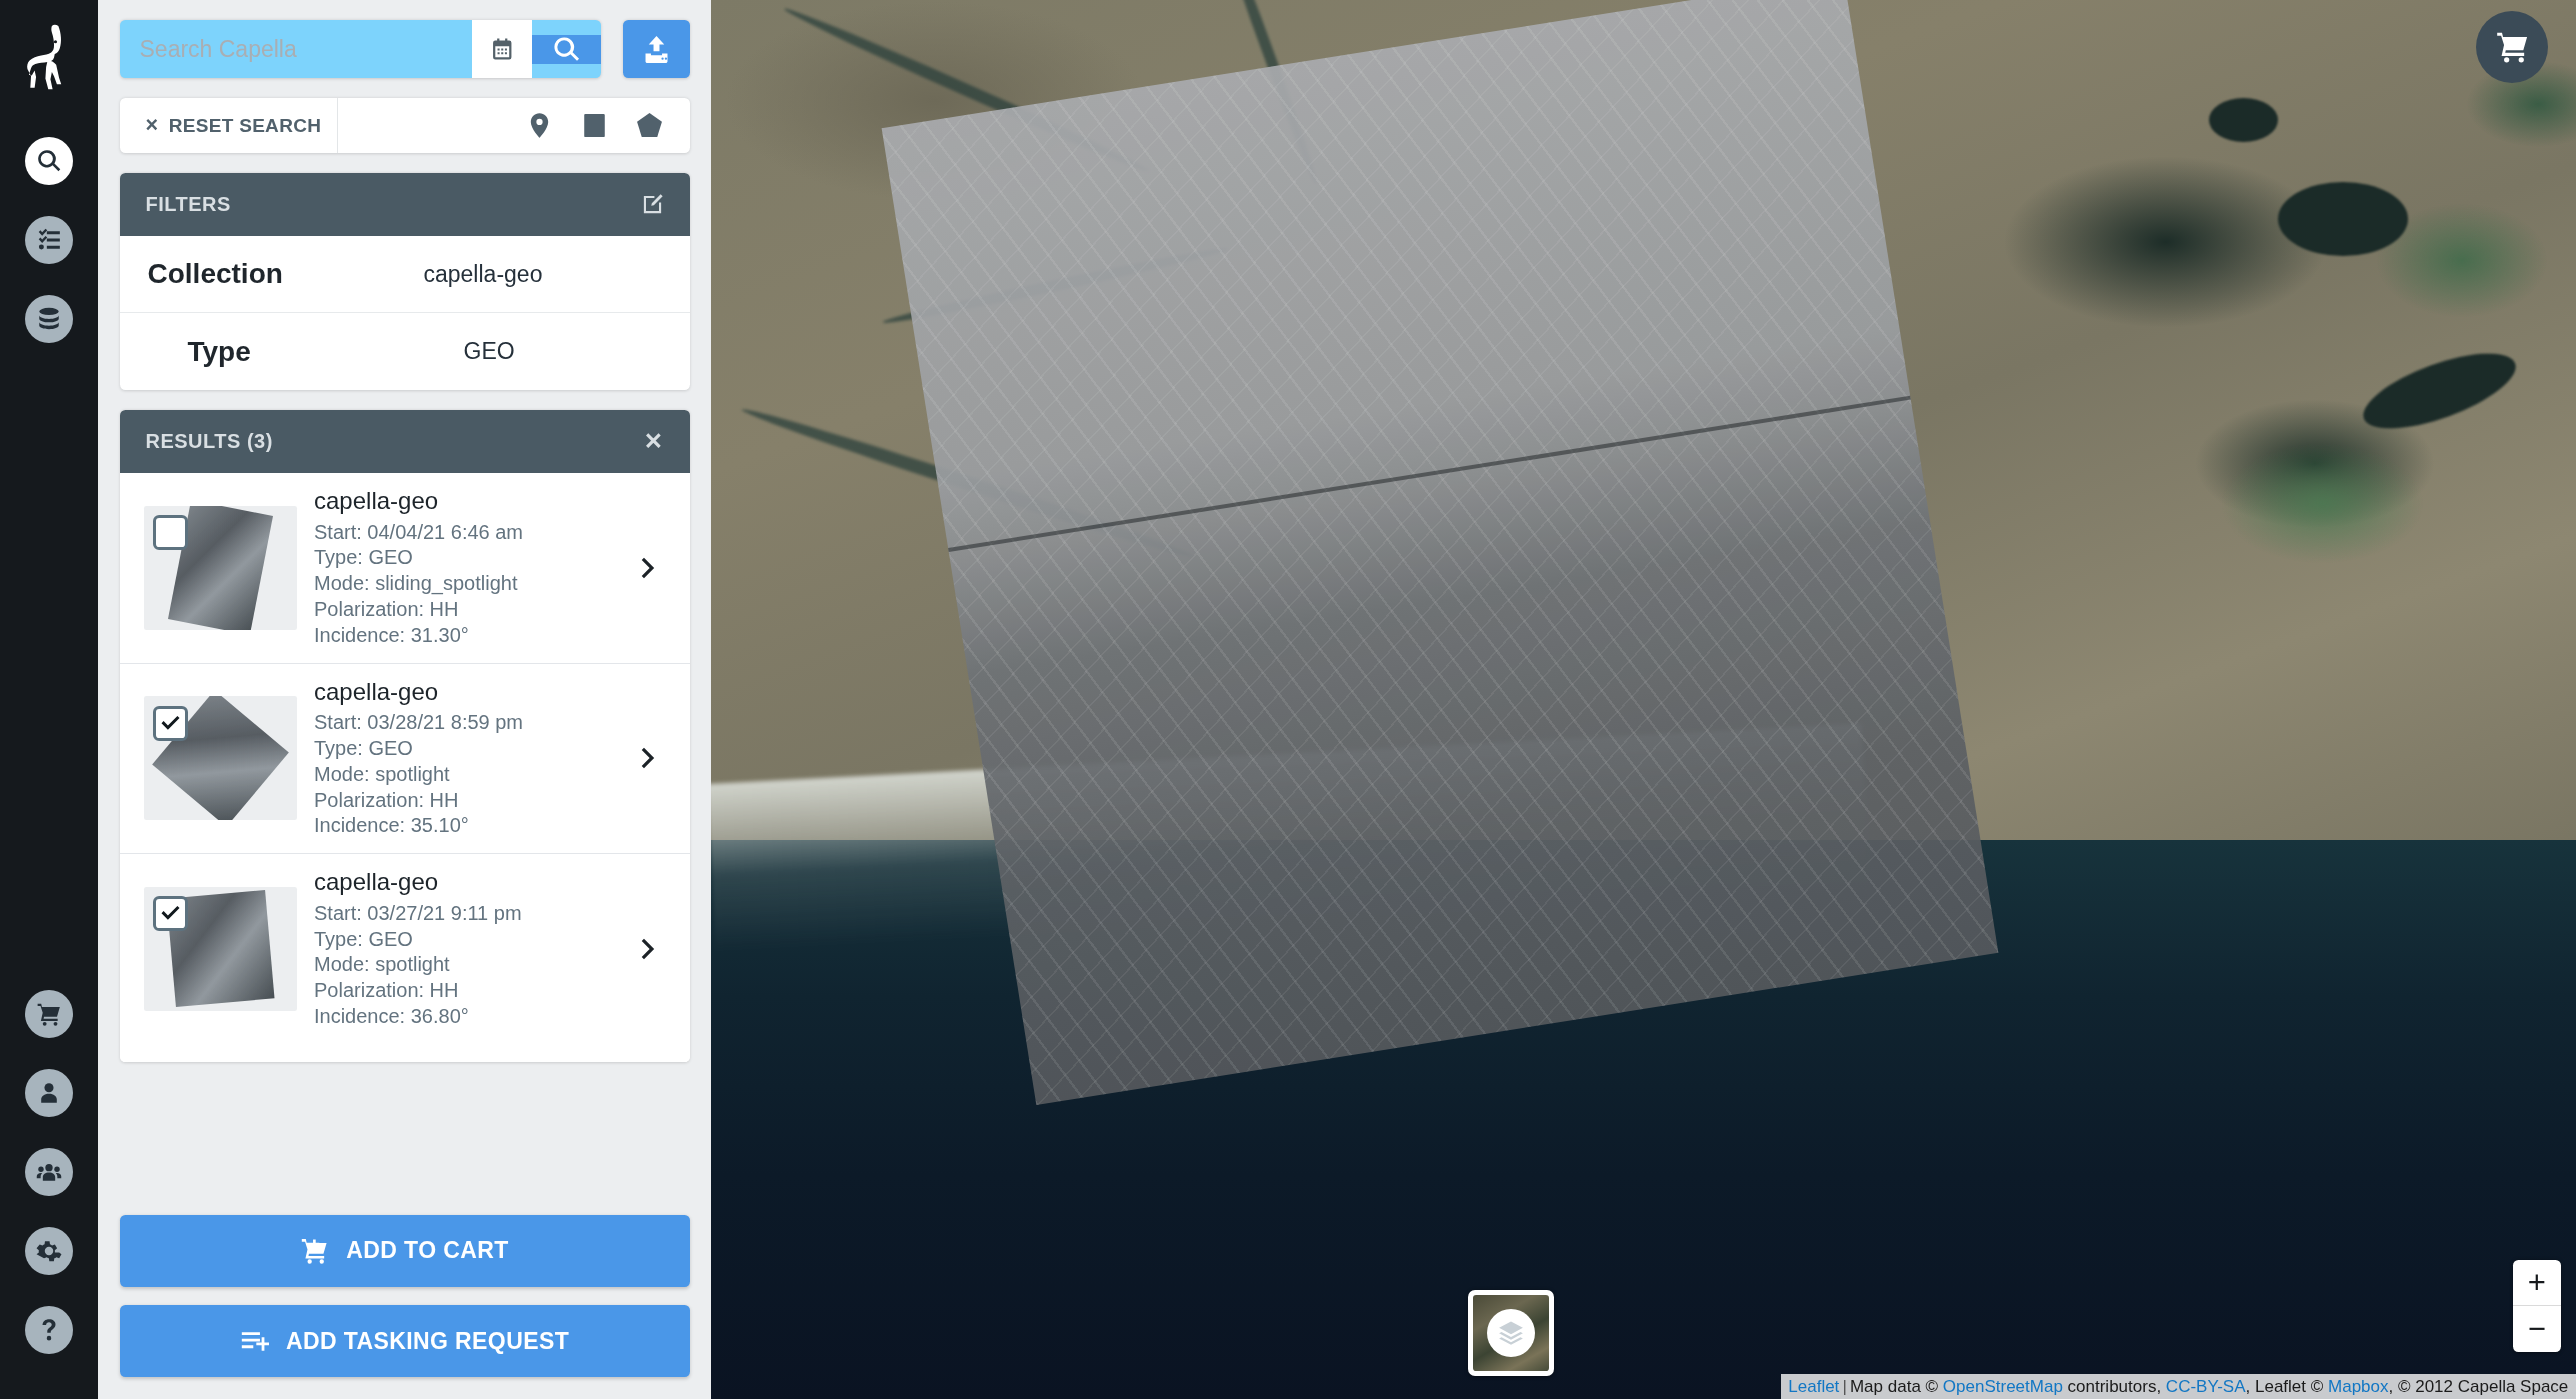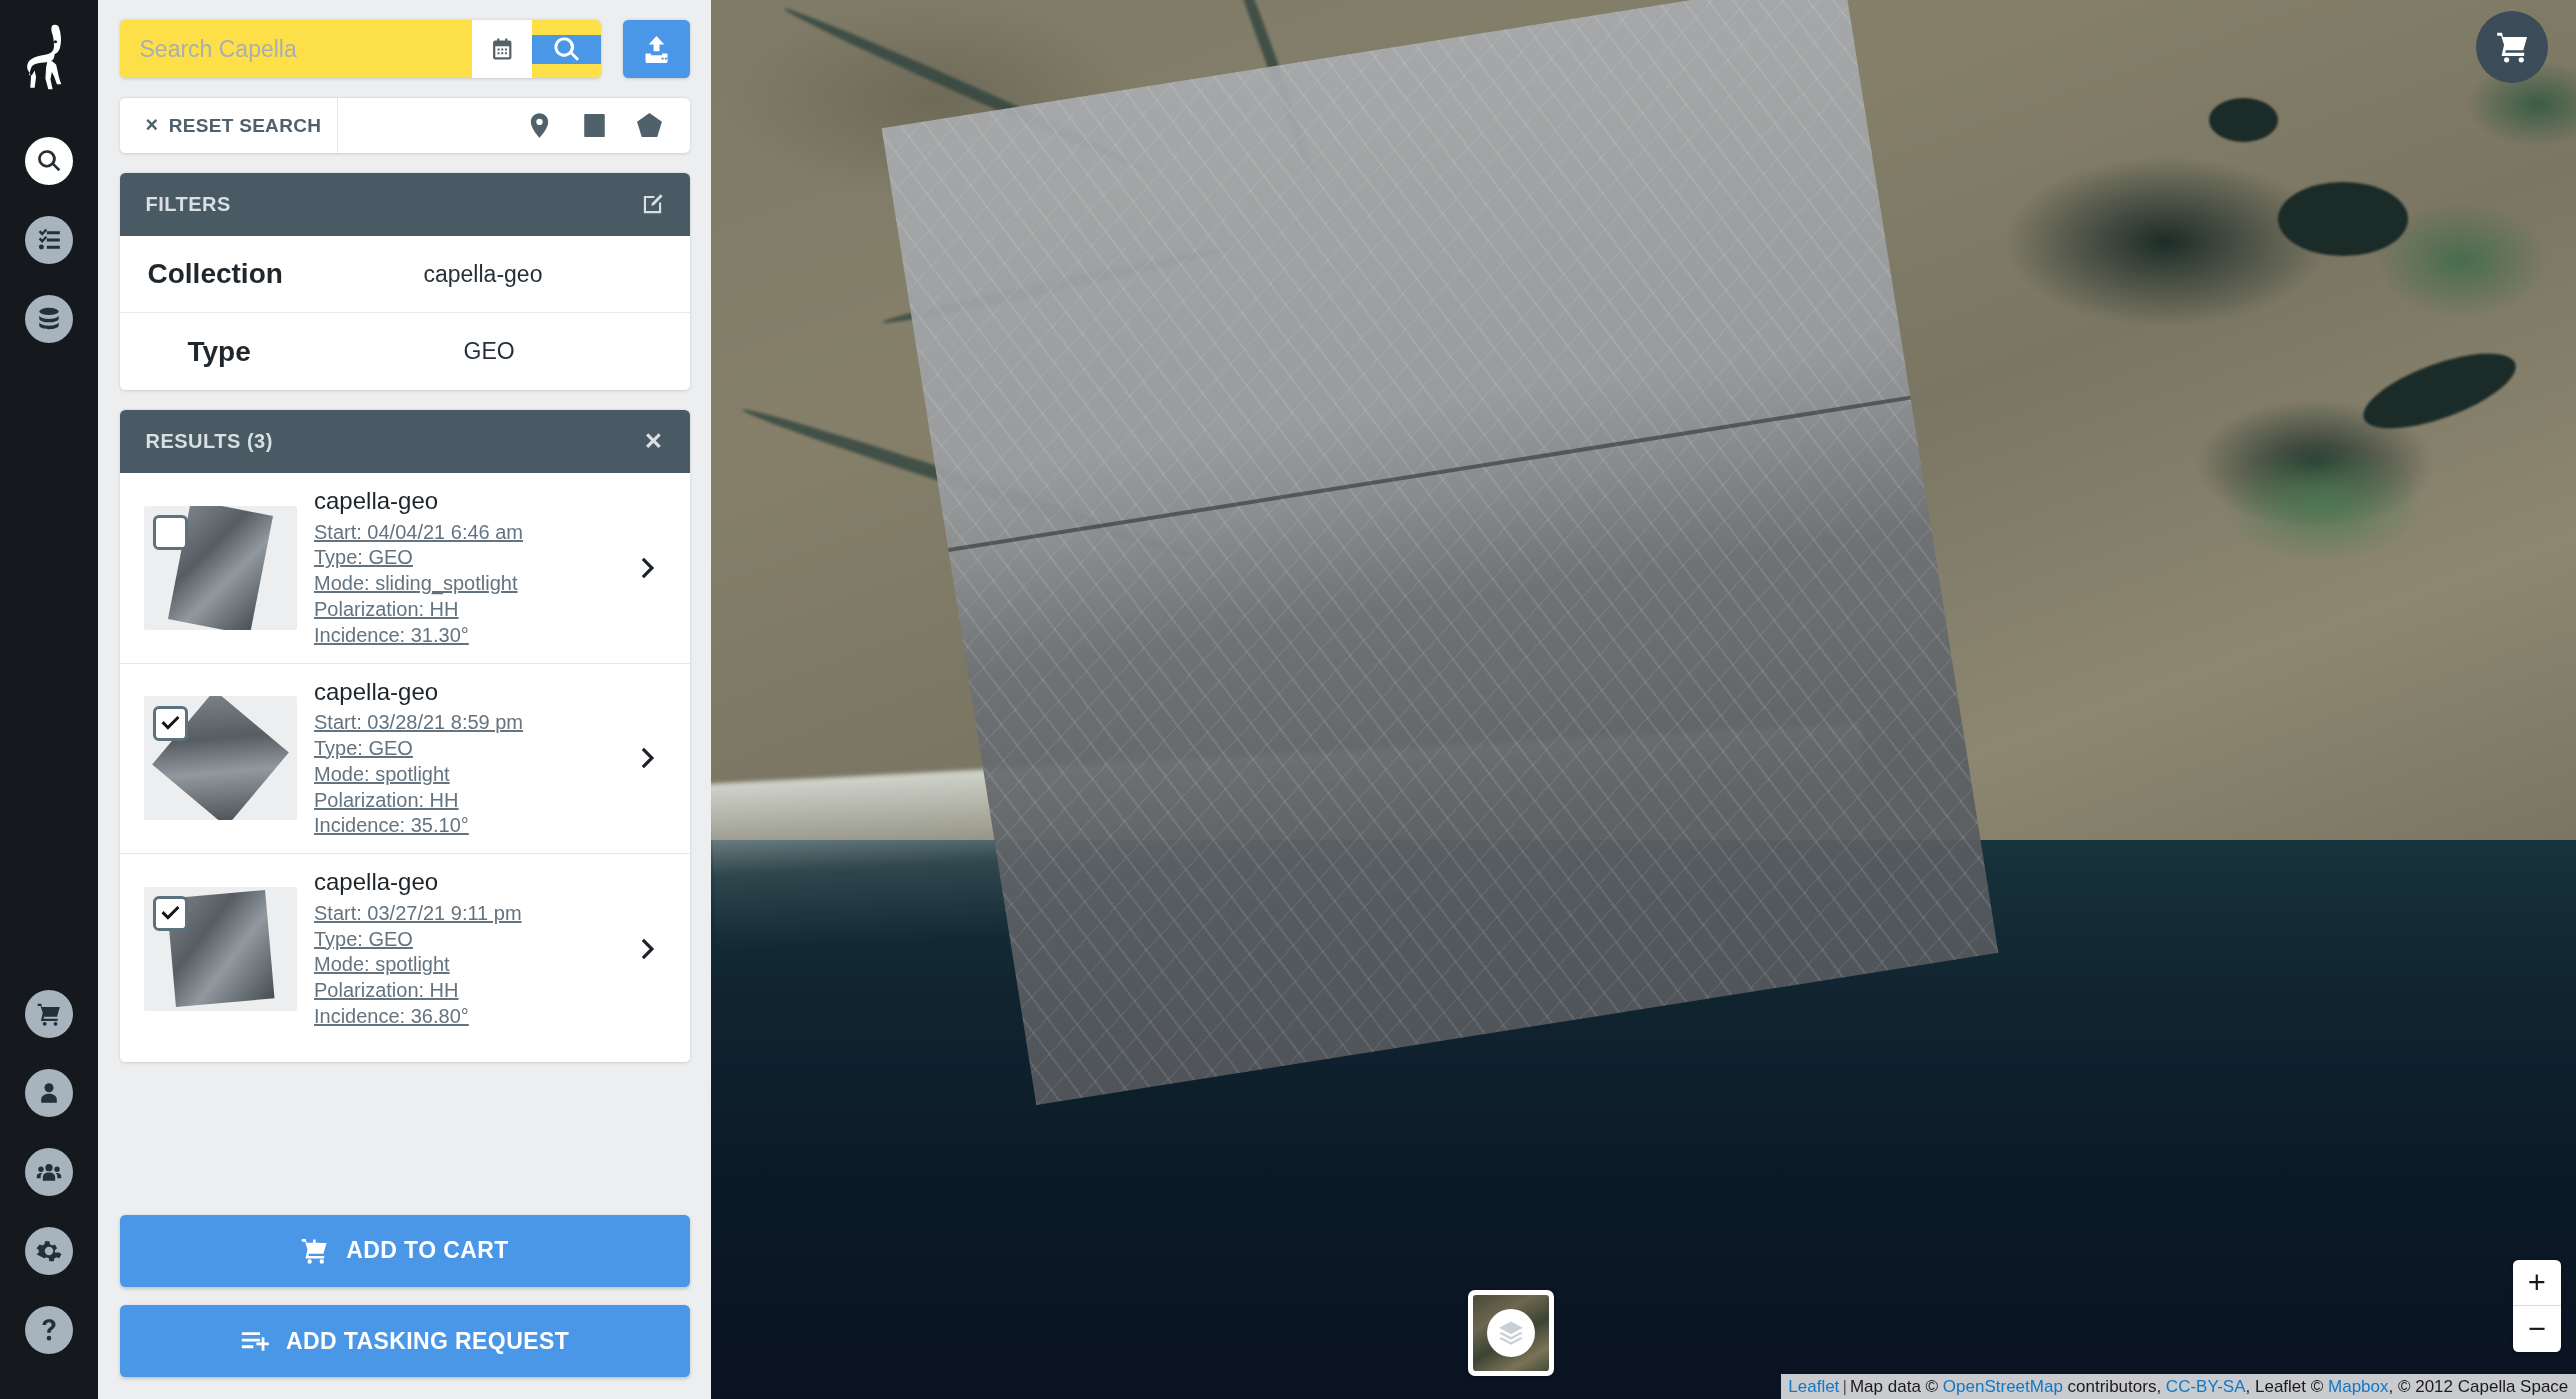--- a/index.html
+++ b/index.html
@@ -37,21 +37,21 @@
     height: 100%;
     background: #eceef0;
     padding: 20px 21.5px 0 21.5px;
     position: relative; z-index: 30;
     display: flex; flex-direction: column;
   }
 
   .searchrow { display:flex; align-items:stretch; gap: 21.5px; height: 58px; }
   .searchbox {
     flex: 1 1 auto; display:flex; align-items:center;
-    background:#fde047; border-radius: 5.4px; overflow:hidden;
+    background:#7dd3fc; border-radius: 5.4px; overflow:hidden;
     box-shadow: 0 0.8px 3.1px rgba(0,0,0,.16);
   }
   .search-input {
     flex: 1 1 auto; border: 0; outline: 0; height: 100%;
     font-size: 23px; color: #3e4750;
     padding: 0 20px; font-family: "Liberation Sans", sans-serif;
     background: transparent;
   }
   .search-input::placeholder { color: #a9aeb3; }
   .cal-btn { width: 60px; height:100%; display:flex; align-items:center; justify-content:center; background:#fff; cursor:pointer;}
@@ -125,21 +125,21 @@
     position:absolute; left: 9.2px; top: 9.2px;
     width: 35px; height: 35px; background:#fff;
     border: 3.1px solid #5d727f; border-radius: 6.1px;
     display:flex; align-items:center; justify-content:center;
     z-index: 3;
   }
   .cbox svg { width: 23px; height: 23px; fill:#11181d; display:none; }
   .cbox.checked svg { display:block; }
   .rmeta { flex: 1 1 auto; min-width:0; }
   .rtitle { font-size: 24px; color:#1d242a; margin-bottom: 4.6px; }
-  .rline { font-size: 20px; color:#63737f; line-height: 1.29; text-decoration: underline; }
+  .rline { font-size: 20px; color:#63737f; line-height: 1.29; }
   .chev { flex: 0 0 37px; display:flex; align-items:center; justify-content:center; }
   .chev svg { width: 26px; height: 26px; fill:#1c2227; }
 
   .actions { margin-top: auto; padding-bottom: 23px; }
   .primary-btn {
     width: 100%; height: 72px; margin-top: 18.4px;
     background:#4a97e8; color:#fff; border:0; border-radius: 5.4px;
     display:flex; align-items:center; justify-content:center; gap: 17px;
     font-size: 23px; font-weight: 700; letter-spacing:0.4px; cursor:pointer;
     box-shadow: 0 1.5px 3.8px rgba(0,0,0,.18);

